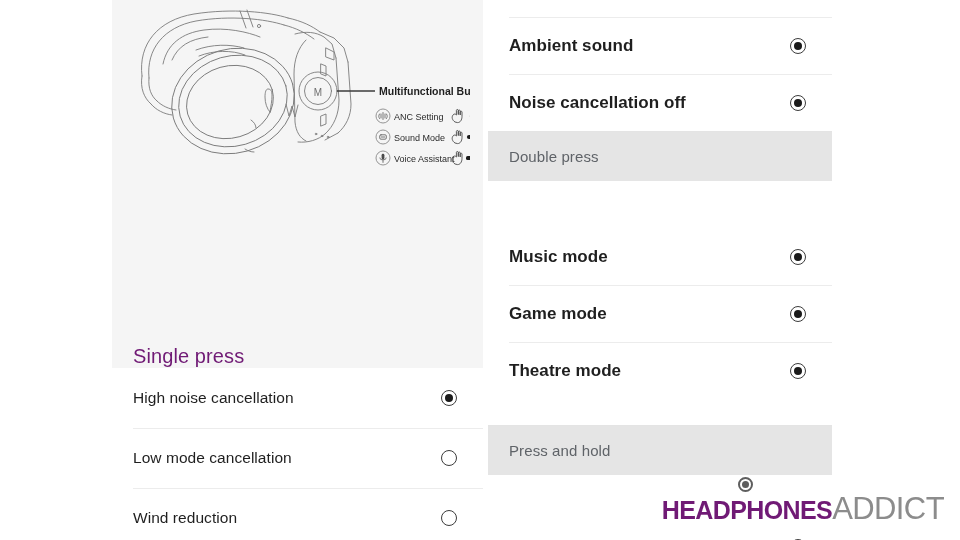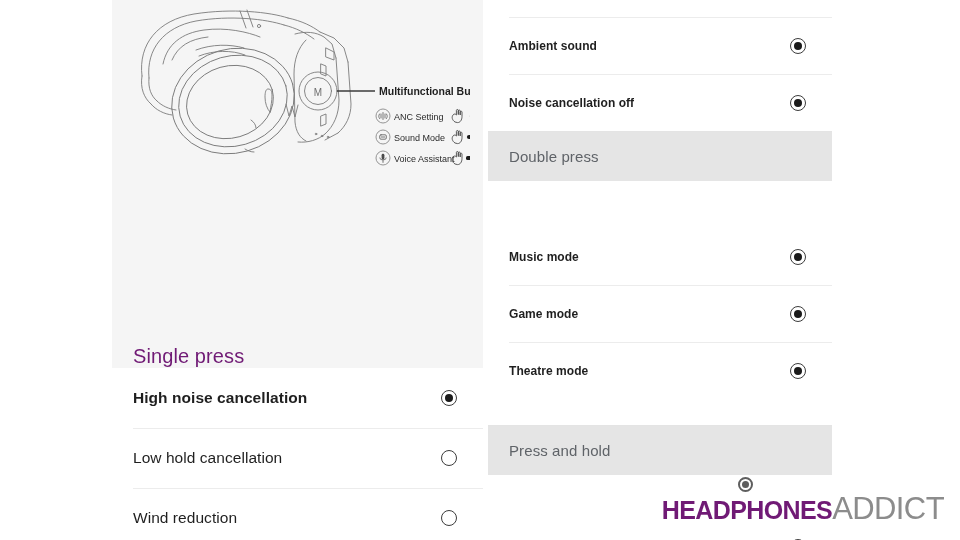--- a/index.html
+++ b/index.html
@@ -71,21 +71,21 @@
     align-items: center;
     box-sizing: border-box;
   }
   .row .label {
     flex: 1 1 auto;
     font-size: 15.5px;
     color: #1f1f1f;
     letter-spacing: 0.05px;
   }
   .row .label.bold {
-    font-weight: bold;
+    font-weight: normal;
   }
   .row .radio-wrap {
     flex: 0 0 auto;
     display: flex;
     align-items: center;
     justify-content: center;
     width: 26px;
   }
 
   .left-list .row {
@@ -140,21 +140,21 @@
     display: flex;
     align-items: center;
     height: 56px;
     padding-left: 21px;
     padding-right: 21px;
     box-sizing: border-box;
     width: 344px;
   }
   .r-row .label {
     flex: 1 1 auto;
-    font-size: 12px;
+    font-size: 17px;
     color: #1f1f1f;
     font-weight: bold;
     letter-spacing: 0.05px;
   }
   .r-row .radio-wrap {
     flex: 0 0 auto;
     display: flex;
     align-items: center;
     justify-content: center;
     width: 26px;
@@ -378,21 +378,21 @@
   <div class="left-list">
 
     <div class="row">
       <span class="label bold">High noise cancellation</span>
       <span class="radio-wrap">
         <span class="radio checked"></span>
       </span>
     </div>
 
     <div class="row">
-      <span class="label">Low hold cancellation</span>
+      <span class="label">Low mode cancellation</span>
       <span class="radio-wrap">
         <span class="radio"></span>
       </span>
     </div>
 
     <div class="row">
       <span class="label">Wind reduction</span>
       <span class="radio-wrap">
         <span class="radio"></span>
       </span>

